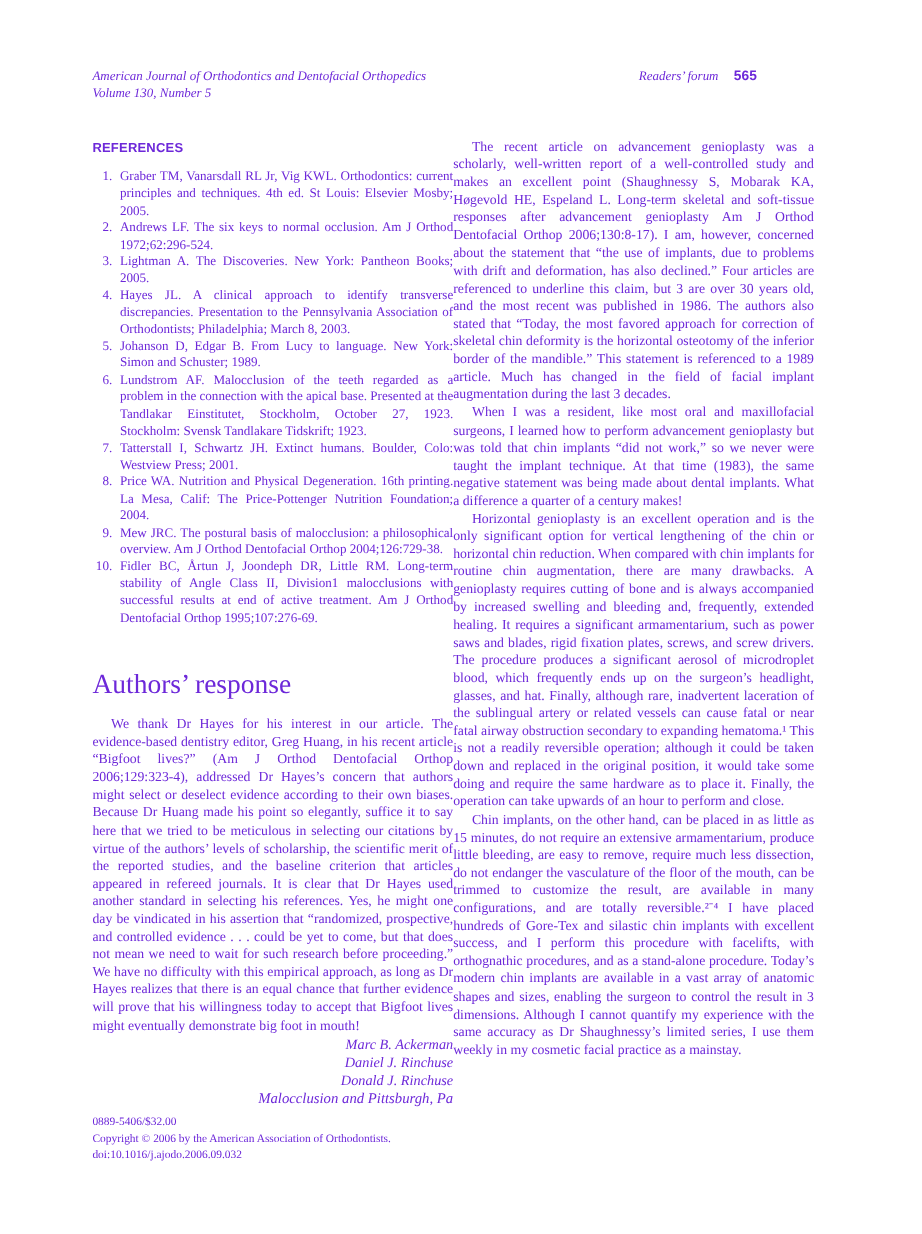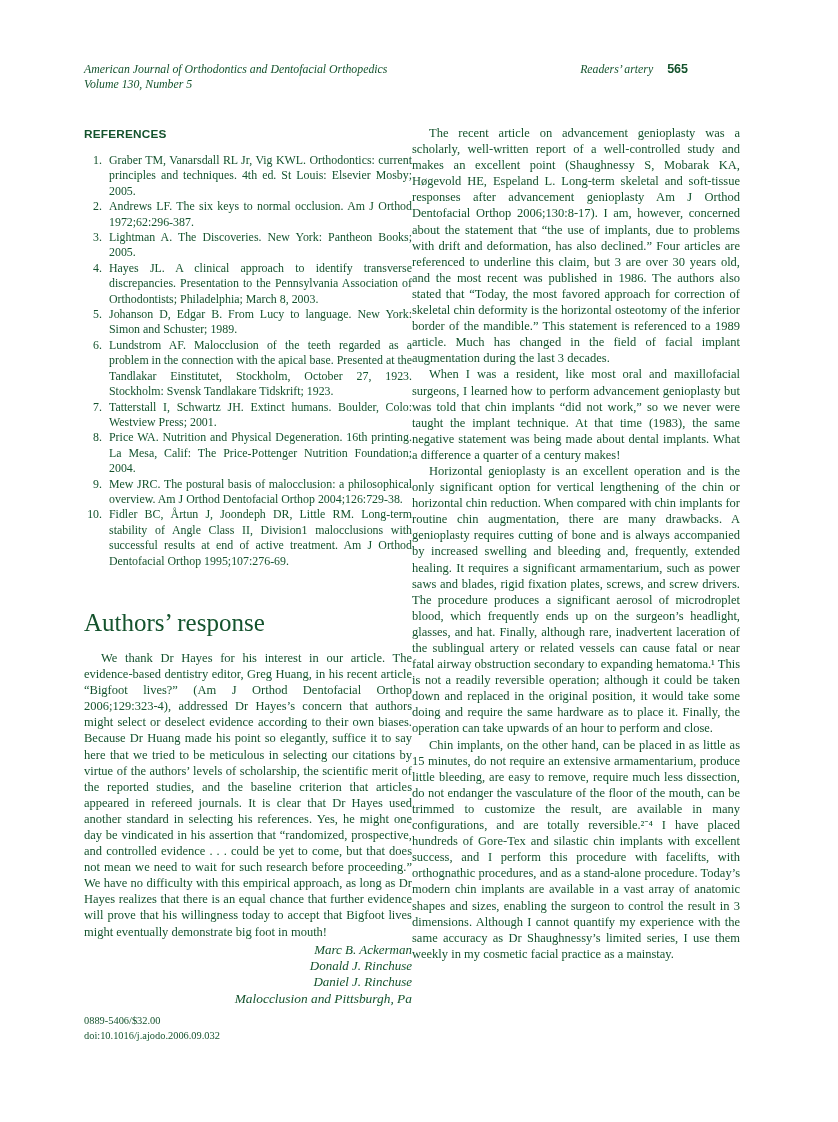--- a/index.html
+++ b/index.html
@@ -1,21 +1,21 @@
 <!DOCTYPE html>
 <html><head>
 <meta charset="utf-8">
 <style>
   html,body { margin:0; padding:0; background:#ffffff; }
   .page {
     position:relative;
     width:768px; height:1122px;
     background:#ffffff;
     font-family:"Liberation Serif", serif;
-    color:#14532d;
+    color:#6d28d9;
     box-sizing:border-box;
     padding:62px 80px 0 84px;
     overflow:hidden;
   }
   
   .pg-header {
     display:flex; justify-content:space-between; align-items:flex-start;
     font-style:italic; font-size:11.8px; line-height:15px;
     margin-bottom:33px;
   }
@@ -67,38 +67,38 @@
 <body>
 
 <div class="page">
 
   <header class="pg-header">
     <div class="hdr-left">
       <div>American Journal of Orthodontics and Dentofacial Orthopedics</div>
       <div>Volume 130, Number 5</div>
     </div>
     <div class="hdr-right">
-      <span class="hdr-section">Readers’ artery</span>
+      <span class="hdr-section">Readers’ forum</span>
       <span class="hdr-page">565</span>
     </div>
   </header>
 
   <div class="cols">
 
     <div class="col">
       <h3 class="refs-heading">REFERENCES</h3>
 
       <div class="ref-list">
         <div class="ref-item">
           <span class="ref-num">1.</span>
           <span class="ref-txt">Graber TM, Vanarsdall RL Jr, Vig KWL. Orthodontics: current principles and techniques. 4th ed. St Louis: Elsevier Mosby; 2005.</span>
         </div>
         <div class="ref-item">
           <span class="ref-num">2.</span>
-          <span class="ref-txt">Andrews LF. The six keys to normal occlusion. Am J Orthod 1972;62:296-387.</span>
+          <span class="ref-txt">Andrews LF. The six keys to normal occlusion. Am J Orthod 1972;62:296-524.</span>
         </div>
         <div class="ref-item">
           <span class="ref-num">3.</span>
           <span class="ref-txt">Lightman A. The Discoveries. New York: Pantheon Books; 2005.</span>
         </div>
         <div class="ref-item">
           <span class="ref-num">4.</span>
           <span class="ref-txt">Hayes JL. A clinical approach to identify transverse discrepancies. Presentation to the Pennsylvania Association of Orthodontists; Philadelphia; March 8, 2003.</span>
         </div>
         <div class="ref-item">
@@ -126,27 +126,28 @@
           <span class="ref-txt">Fidler BC, Årtun J, Joondeph DR, Little RM. Long-term stability of Angle Class II, Division1 malocclusions with successful results at end of active treatment. Am J Orthod Dentofacial Orthop 1995;107:276-69.</span>
         </div>
       </div>
 
       <h2 class="resp-heading">Authors’ response</h2>
 
       <p class="body-par">We thank Dr Hayes for his interest in our article. The evidence-based dentistry editor, Greg Huang, in his recent article “Bigfoot lives?” (Am J Orthod Dentofacial Orthop 2006;129:323-4), addressed Dr Hayes’s concern that authors might select or deselect evidence according to their own biases. Because Dr Huang made his point so elegantly, suffice it to say here that we tried to be meticulous in selecting our citations by virtue of the authors’ levels of scholarship, the scientific merit of the reported studies, and the baseline criterion that articles appeared in refereed journals. It is clear that Dr Hayes used another standard in selecting his references. Yes, he might one day be vindicated in his assertion that “randomized, prospective, and controlled evidence . . . could be yet to come, but that does not mean we need to wait for such research before proceeding.” We have no difficulty with this empirical approach, as long as Dr Hayes realizes that there is an equal chance that further evidence will prove that his willingness today to accept that Bigfoot lives might eventually demonstrate big foot in mouth!</p>
 
       <div class="sigs">
         <div>Marc B. Ackerman</div>
+        <div>Daniel J. Rinchuse</div>
         <div>Donald J. Rinchuse</div>
-        <div>Daniel J. Rinchuse</div>
         <div class="sig-place">Malocclusion and Pittsburgh, Pa</div>
       </div>
 
       <div class="foot">
         <div>0889-5406/$32.00</div>
+        <div>Copyright © 2006 by the American Association of Orthodontists.</div>
         <div>doi:10.1016/j.ajodo.2006.09.032</div>
       </div>
     </div>
 
     <div class="col">
 
       <p class="body-par">The recent article on advancement genioplasty was a scholarly, well-written report of a well-controlled study and makes an excellent point (Shaughnessy S, Mobarak KA, Høgevold HE, Espeland L. Long-term skeletal and soft-tissue responses after advancement genioplasty Am J Orthod Dentofacial Orthop 2006;130:8-17). I am, however, concerned about the statement that “the use of implants, due to problems with drift and deformation, has also declined.” Four articles are referenced to underline this claim, but 3 are over 30 years old, and the most recent was published in 1986. The authors also stated that “Today, the most favored approach for correction of skeletal chin deformity is the horizontal osteotomy of the inferior border of the mandible.” This statement is referenced to a 1989 article. Much has changed in the field of facial implant augmentation during the last 3 decades.</p>
       <p class="body-par">When I was a resident, like most oral and maxillofacial surgeons, I learned how to perform advancement genioplasty but was told that chin implants “did not work,” so we never were taught the implant technique. At that time (1983), the same negative statement was being made about dental implants. What a difference a quarter of a century makes!</p>
       <p class="body-par">Horizontal genioplasty is an excellent operation and is the only significant option for vertical lengthening of the chin or horizontal chin reduction. When compared with chin implants for routine chin augmentation, there are many drawbacks. A genioplasty requires cutting of bone and is always accompanied by increased swelling and bleeding and, frequently, extended healing. It requires a significant armamentarium, such as power saws and blades, rigid fixation plates, screws, and screw drivers. The procedure produces a significant aerosol of microdroplet blood, which frequently ends up on the surgeon’s headlight, glasses, and hat. Finally, although rare, inadvertent laceration of the sublingual artery or related vessels can cause fatal or near fatal airway obstruction secondary to expanding hematoma.¹ This is not a readily reversible operation; although it could be taken down and replaced in the original position, it would take some doing and require the same hardware as to place it. Finally, the operation can take upwards of an hour to perform and close.</p>
       <p class="body-par">Chin implants, on the other hand, can be placed in as little as 15 minutes, do not require an extensive armamentarium, produce little bleeding, are easy to remove, require much less dissection, do not endanger the vasculature of the floor of the mouth, can be trimmed to customize the result, are available in many configurations, and are totally reversible.²⁻⁴ I have placed hundreds of Gore-Tex and silastic chin implants with excellent success, and I perform this procedure with facelifts, with orthognathic procedures, and as a stand-alone procedure. Today’s modern chin implants are available in a vast array of anatomic shapes and sizes, enabling the surgeon to control the result in 3 dimensions. Although I cannot quantify my experience with the same accuracy as Dr Shaughnessy’s limited series, I use them weekly in my cosmetic facial practice as a mainstay.</p>

